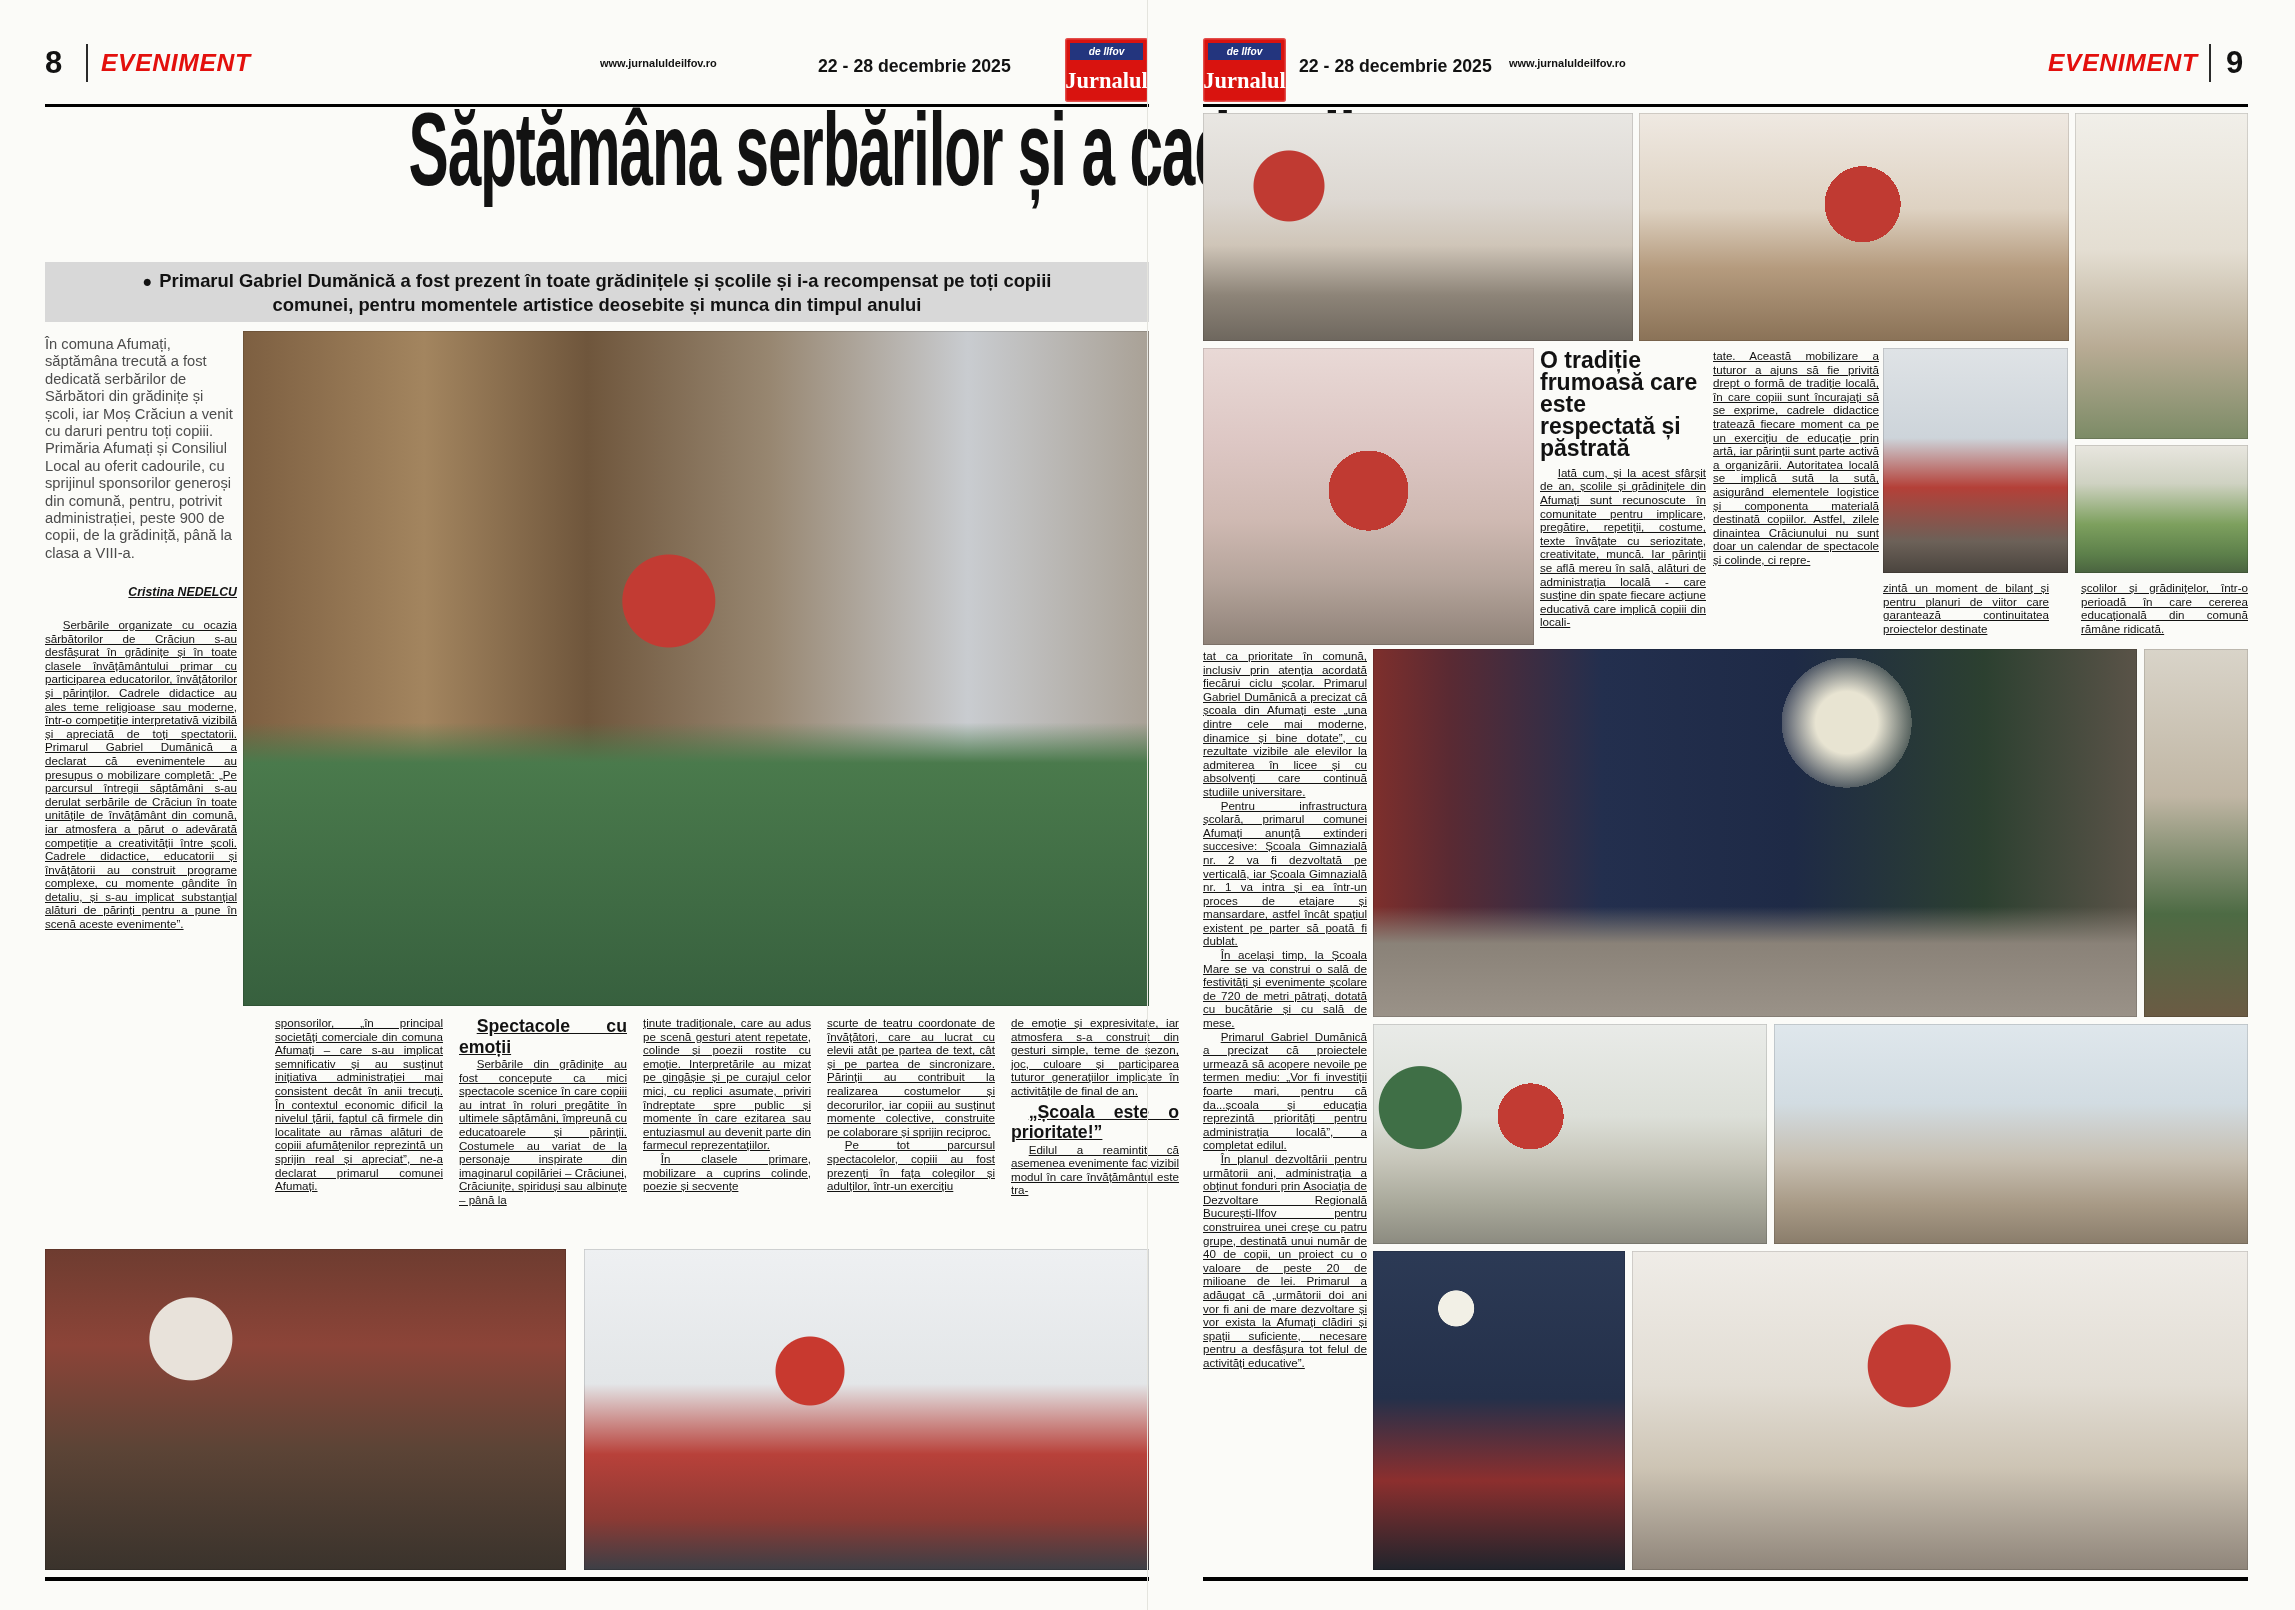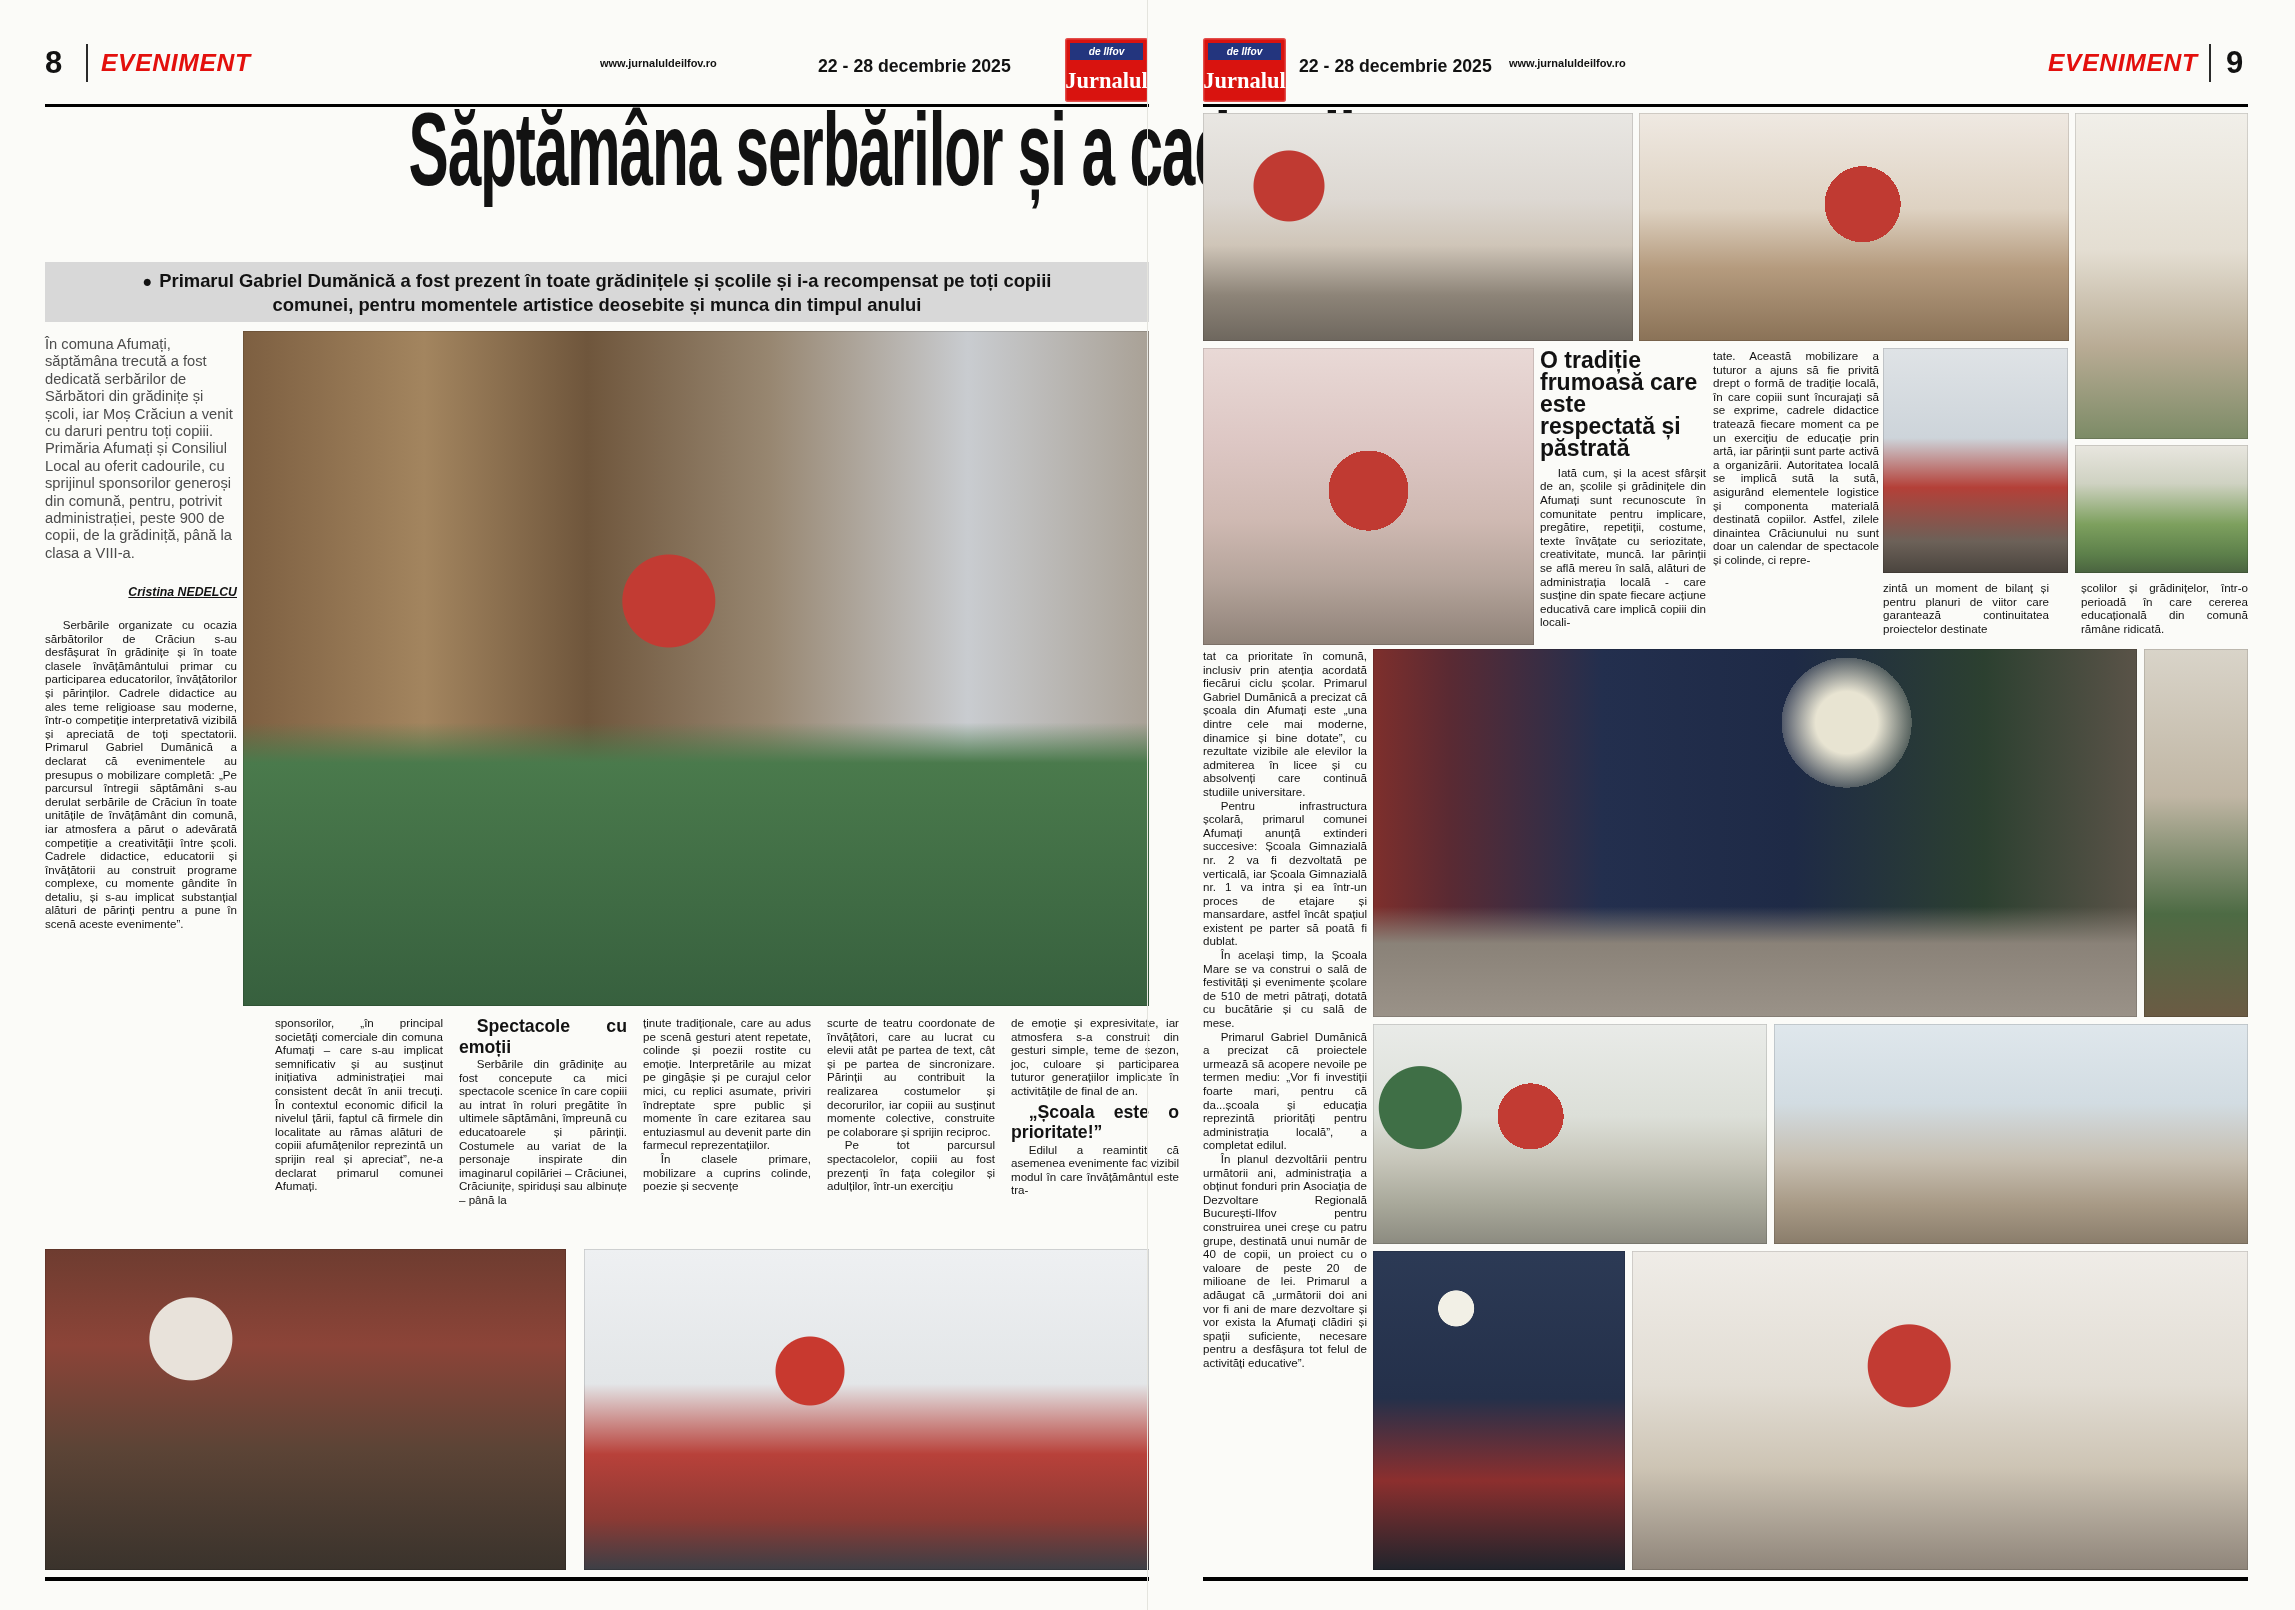--- a/index.html
+++ b/index.html
@@ -32,21 +32,21 @@
   .subhead{position:absolute;left:45px;top:262px;width:1104px;height:60px;background:#d8d8d8;
            box-sizing:border-box;padding:6.8px 82px 0;text-align:center;
            font-weight:bold;font-size:18.4px;line-height:23px;}
   .subhead .bullet{font-size:16.4px;margin-right:6.8px;}
 
   
   .lead{position:absolute;left:45px;top:336px;width:192px;color:#4c4c4c;
         font-size:14.7px;line-height:17.4px;font-weight:500;}
   .byline{position:absolute;left:45px;top:585px;width:192px;text-align:right;
           font-size:12.3px;font-weight:bold;font-style:italic;text-decoration:underline;}
-  .body{font-size:11.6px;line-height:13.6px;text-align:justify;}
+  .body{font-size:11.6px;line-height:13.6px;text-align:justify;text-decoration:underline;}
   .body p{margin:0;text-indent:17.7px;}
   .body p.noind{text-indent:0;}
   .colband{position:absolute;left:261px;top:1016px;width:906px;height:228px;
            display:flex;gap:16px;margin-left:14px;}
   .colband .col{width:168px;flex:0 0 168px;}
   .subhd{font-size:17.7px;line-height:20.5px;font-weight:bold;margin:0 0 5.5px;text-indent:0;}
   #p8col1{position:absolute;left:45px;top:618px;width:192px;height:625px;}
   #p9main{position:absolute;left:55px;top:649px;width:164px;height:922px;}
 
   .tradblock{position:absolute;width:166px;}
@@ -195,21 +195,21 @@
     </div>
 
     <div class="photo ph-92f" style="left:927px;top:445px;width:173px;height:128px;"></div>
     <div class="tradblock body" style="left:933px;top:581px;width:167px;">
       <p class="noind">școlilor și grădinițelor, într-o perioadă în care cererea educațională din comună rămâne ridicată.</p>
     </div>
 
     <div class="body" id="p9main">
       <p class="noind">tat ca prioritate în comună, inclusiv prin atenția acordată fiecărui ciclu școlar. Primarul Gabriel Dumănică a precizat că școala din Afumați este „una dintre cele mai moderne, dinamice și bine dotate”, cu rezultate vizibile ale elevilor la admiterea în licee și cu absolvenți care continuă studiile universitare.</p>
       <p>Pentru infrastructura școlară, primarul comunei Afumați anunță extinderi succesive: Școala Gimnazială nr. 2 va fi dezvoltată pe verticală, iar Școala Gimnazială nr. 1 va intra și ea într-un proces de etajare și mansardare, astfel încât spațiul existent pe parter să poată fi dublat.</p>
-      <p>În același timp, la Școala Mare se va construi o sală de festivități și evenimente școlare de 510 de metri pătrați, dotată cu bucătărie și cu sală de mese.</p>
+      <p>În același timp, la Școala Mare se va construi o sală de festivități și evenimente școlare de 720 de metri pătrați, dotată cu bucătărie și cu sală de mese.</p>
       <p>Primarul Gabriel Dumănică a precizat că proiectele urmează să acopere nevoile pe termen mediu: „Vor fi investiții foarte mari, pentru că da...școala și educația reprezintă priorități pentru administrația locală”, a completat edilul.</p>
       <p>În planul dezvoltării pentru următorii ani, administrația a obținut fonduri prin Asociația de Dezvoltare Regională București-Ilfov pentru construirea unei creșe cu patru grupe, destinată unui număr de 40 de copii, un proiect cu o valoare de peste 20 de milioane de lei. Primarul a adăugat că „următorii doi ani vor fi ani de mare dezvoltare și vor exista la Afumați clădiri și spații suficiente, necesare pentru a desfășura tot felul de activități educative”.</p>
     </div>
 
     <div class="photo ph-9big" style="left:225px;top:649px;width:764px;height:368px;"></div>
     <div class="photo ph-9strip" style="left:996px;top:649px;width:104px;height:368px;"></div>
 
     <div class="photo ph-94a" style="left:225px;top:1024px;width:394px;height:220px;"></div>
     <div class="photo ph-94b" style="left:626px;top:1024px;width:474px;height:220px;"></div>
 

